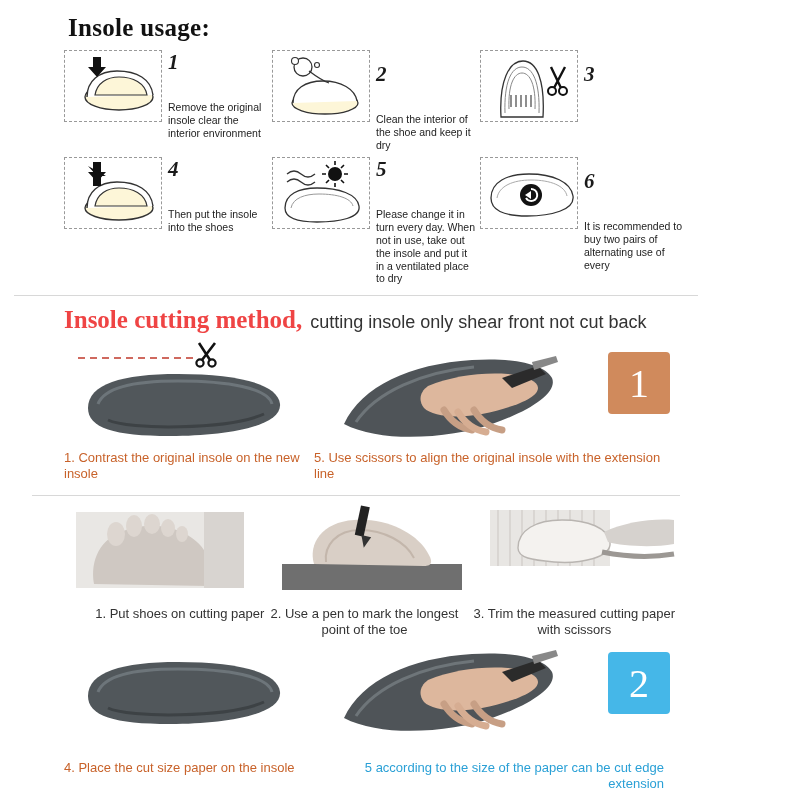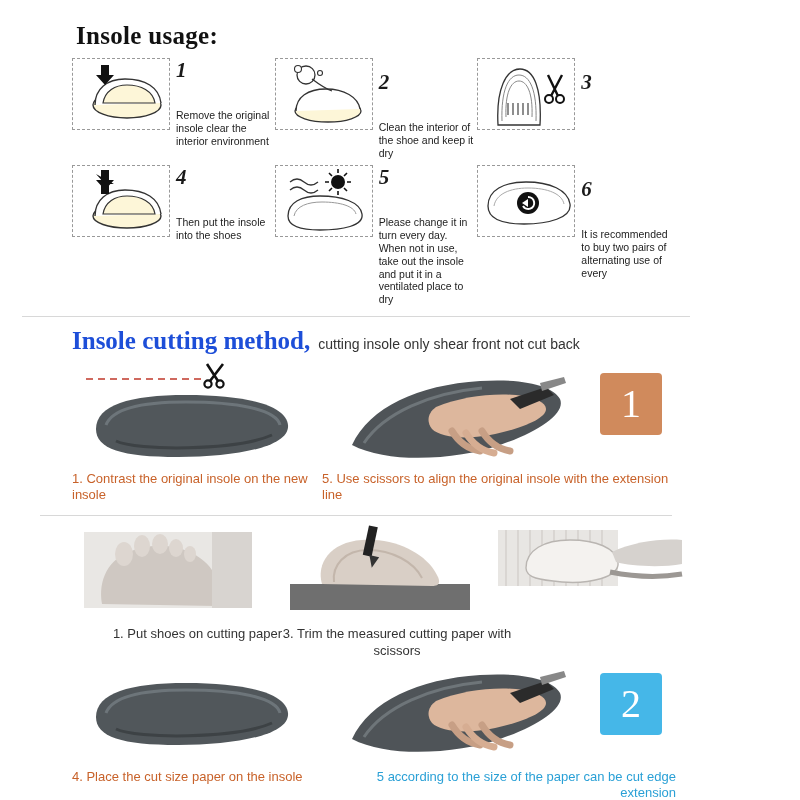--- a/index.html
+++ b/index.html
@@ -13,21 +13,21 @@
     font-family: "Liberation Sans", sans-serif;
     color: #222;
     overflow: hidden;
     position: relative;
   }
   .page {
     width: 712px;
     height: 800px;
     position: relative;
     box-sizing: border-box;
-    padding: 8px;
+    padding: 0;
   }
 
   
   .section-usage {
     padding: 14px 18px 0 18px;
   }
   .usage-title {
     font-size: 25px;
     font-weight: bold;
     font-family: "Liberation Serif", serif;
@@ -92,24 +92,24 @@
   }
   .cut-head {
     margin-left: 46px;
     display: flex;
     align-items: baseline;
   }
   .cut-title {
     font-family: "Liberation Serif", serif;
     font-weight: bold;
     font-size: 25px;
-    color: #1d4ed8;
+    color: #ef4444;
   }
   .cut-sub {
-    font-size: 14px;
+    font-size: 18px;
     color: #333;
     margin-left: 8px;
   }
 
   .cut-block {
     position: relative;
     margin: 4px 0 0 0;
     padding-left: 46px;
     padding-right: 10px;
   }
@@ -352,20 +352,21 @@
             </g>
             <path d="M34 44 C34 26 52 16 78 16 C104 16 124 24 126 38 C128 54 96 60 70 58 C48 56 34 54 34 44 Z" fill="#f4f2ef" stroke="#b9b5b1" stroke-width="1.4"></path>
             <path d="M120 28 C140 18 170 14 190 16 L190 40 C168 44 138 42 124 38 Z" fill="#d6d2ce"></path>
             <path d="M118 48 C138 52 166 54 190 50" fill="none" stroke="#9c9894" stroke-width="5"></path>
           </svg>
         </div>
       </div>
 
       <div class="cap-row" style="margin-top:6px;">
         <div class="caption dark" style="width:210px;text-align:right;">1. Put shoes on cutting paper</div>
+        <div class="caption dark" style="width:210px;text-align:center;">2. Use a pen to mark the longest point of the toe</div>
         <div class="caption dark" style="width:230px;text-align:center;">3. Trim the measured cutting paper with scissors</div>
       </div>
     </div>
 
     <div class="cut-block">
       <div style="position:relative;height:100px;margin-top:8px;">
         <div style="position:absolute;left:14px;top:6px;">
           <svg width="210" height="80" viewBox="0 0 210 80">
             <path d="M10 44 C10 20 44 10 100 10 C160 10 200 20 202 40 C204 62 150 72 92 72 C36 72 10 64 10 44 Z" fill="#51575b"></path>
             <path d="M20 40 C26 24 56 17 100 17 C150 17 190 24 194 40" fill="none" stroke="#6d757a" stroke-width="3"></path>
@@ -383,20 +384,20 @@
             <path d="M126 60 C132 70 142 78 154 80" fill="none" stroke="#d6ad92" stroke-width="7" stroke-linecap="round"></path>
             <path d="M142 58 C148 68 158 76 170 78" fill="none" stroke="#c79f85" stroke-width="7" stroke-linecap="round"></path>
             <path d="M170 26 L206 14 L214 22 L180 36 Z" fill="#2b2b2b"></path>
             <path d="M200 10 L224 4 L226 10 L202 18 Z" fill="#888"></path>
           </svg>
         </div>
 
         <div class="badge badge-2" style="position:absolute;right:14px;top:6px;">2</div>
       </div>
 
-      <div class="cap-row" style="margin-top:2px;gap:20px;">
+      <div class="cap-row" style="margin-top:14px;">
         <div class="caption" style="width:250px;">4. Place the cut size paper on the insole</div>
         <div class="caption blue" style="width:350px;text-align:right;">5 according to the size of the paper can be cut edge extension</div>
       </div>
     </div>
 
   </div>
 </div>
 
 </body></html>

